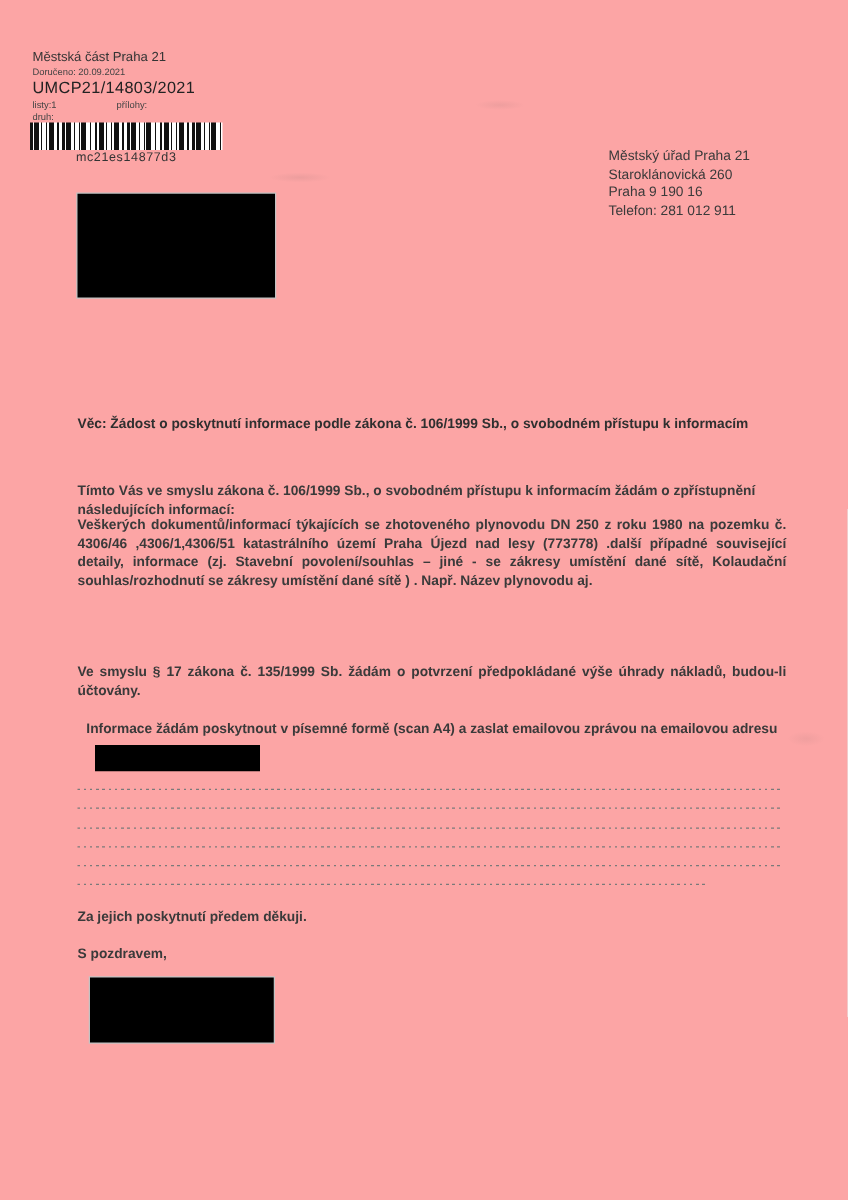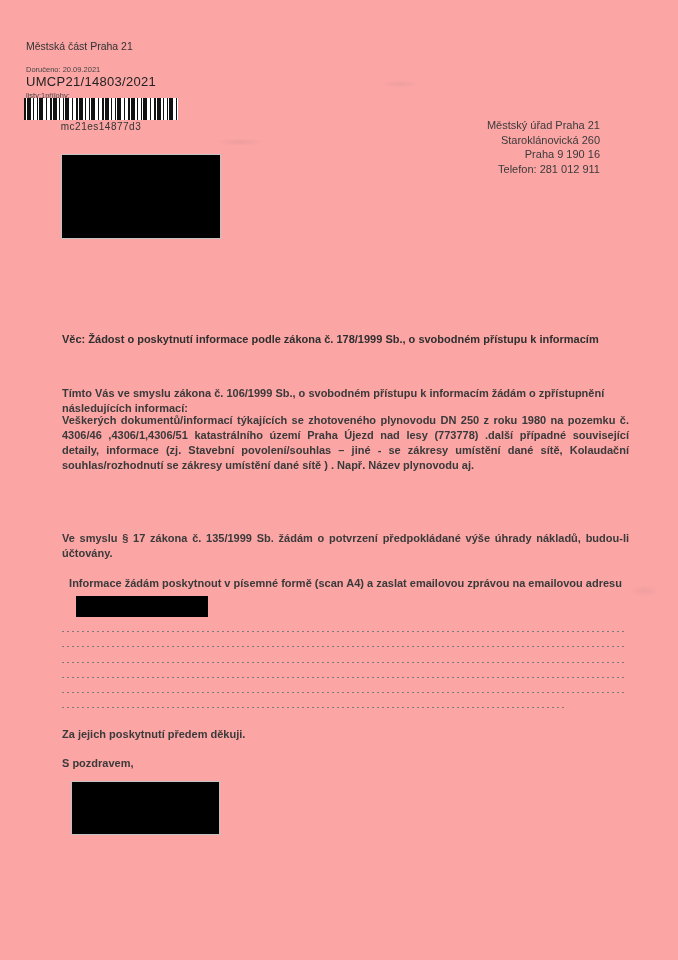--- a/index.html
+++ b/index.html
@@ -16,42 +16,42 @@
   
   .smudge { position: absolute; border-radius: 50%; pointer-events: none; }
   .smudge.s1 { left: 70px;  top: 40px;  width: 60px; height: 10px; background: radial-gradient(ellipse, rgba(80,80,80,.10), transparent 70%); }
   .smudge.s2 { left: 380px; top: 80px;  width: 40px; height: 8px;  background: radial-gradient(ellipse, rgba(80,80,80,.08), transparent 70%); }
   .smudge.s3 { left: 215px; top: 138px; width: 50px; height: 8px;  background: radial-gradient(ellipse, rgba(80,80,80,.09), transparent 70%); }
   .smudge.s4 { left: 630px; top: 585px; width: 30px; height: 12px; background: radial-gradient(ellipse, rgba(80,80,80,.07), transparent 70%); }
 
   
   .stamp { position: absolute; left: 26px; top: 40px; width: 200px; }
   .stamp-office { font-size: 10.5px; line-height: 12px; color: #333; }
-  .stamp-received { font-size: 7.5px; line-height: 9px; color: #444; margin-top: 13px; }
+  .stamp-received { font-size: 7.5px; line-height: 9px; color: #444; margin-top: 1px; }
   .stamp-ref { font-size: 13px; line-height: 14px; color: #222; letter-spacing: .3px; margin-top: 1px; }
   .stamp-row { font-size: 7.5px; line-height: 9px; color: #444; margin-top: 2px; display: flex; }
-  .stamp-row .attach { }
+  .stamp-row .attach { margin-left: 48px; }
   .stamp-type { font-size: 7.5px; line-height: 9px; color: #444; margin-top: 1px; }
 
   .barcode-wrap { position: absolute; left: 24px; top: 98px; width: 154px; }
   .barcode {
     height: 22px; width: 154px;
     background:
       repeating-linear-gradient(90deg,
         #111 0 2px, #fff 2px 3px,
         #111 3px 7px, #fff 7px 9px,
         #111 9px 10px, #fff 10px 13px,
         #111 13px 14px, #fff 14px 15px,
         #111 15px 19px, #fff 19px 22px,
         #111 22px 23px, #fff 23px 26px);
   }
   .barcode-text { font-size: 10px; color: #333; text-align: center; margin-top: 1px; letter-spacing: .5px; }
 
   
-  .recipient { position: absolute; top: 118px; right: 78px; text-align: right; font-size: 11px; line-height: 14.5px; color: #3a3a3a; }
+  .recipient { position: absolute; top: 118px; right: 78px; font-size: 11px; line-height: 14.5px; color: #3a3a3a; }
 
   
   .redact { position: absolute; background: #000; box-shadow: 0 0 0 1px #c2c2c2; }
   .redact-top    { left: 62px; top: 155px; width: 158px; height: 83px; }
   .redact-email  { left: 76px; top: 596px; width: 132px; height: 21px; box-shadow: none; }
   .redact-sign   { left: 72px; top: 782px; width: 147px; height: 52px; }
 
   
   .para { position: absolute; left: 62px; width: 567px; font-size: 11px; line-height: 15px; color: #3a3a3a; font-weight: bold; }
   .subject { top: 332px; font-weight: bold; color: #2f2f2f; text-align: justify; }
@@ -97,21 +97,21 @@
 
   <div class="recipient">
     <div>Městský úřad Praha 21</div>
     <div>Staroklánovická 260</div>
     <div>Praha 9  190 16</div>
     <div>Telefon: 281 012 911</div>
   </div>
 
   <div class="redact redact-top"></div>
 
-  <div class="para subject">Věc: Žádost o poskytnutí informace podle zákona č. 178/1999 Sb., o svobodném přístupu k informacím</div>
+  <div class="para subject">Věc: Žádost o poskytnutí informace podle zákona č. 106/1999 Sb., o svobodném přístupu k informacím</div>
   <div class="para p-intro">Tímto Vás ve smyslu zákona č. 106/1999 Sb., o svobodném přístupu k informacím žádám o zpřístupnění následujících informací:</div>
   <div class="para p-request">Veškerých dokumentů/informací týkajících se zhotoveného plynovodu DN 250 z roku 1980 na pozemku č. 4306/46 ,4306/1,4306/51 katastrálního území Praha Újezd nad lesy (773778) .další případné související detaily, informace (zj. Stavební povolení/souhlas – jiné -  se zákresy umístění dané sítě, Kolaudační souhlas/rozhodnutí se zákresy umístění dané sítě ) . Např. Název plynovodu  aj.</div>
   <div class="para p-costs">Ve smyslu § 17 zákona č. 135/1999 Sb. žádám o potvrzení předpokládané výše úhrady nákladů, budou-li účtovány.</div>
   <div class="para p-delivery">Informace žádám poskytnout v písemné formě (scan A4) a zaslat emailovou zprávou na emailovou adresu</div>
 
   <div class="redact redact-email"></div>
 
   <div class="dotline" style="top:630px; width:563px;"></div>
   <div class="dotline" style="top:645px; width:563px;"></div>
   <div class="dotline" style="top:661px; width:563px;"></div>

